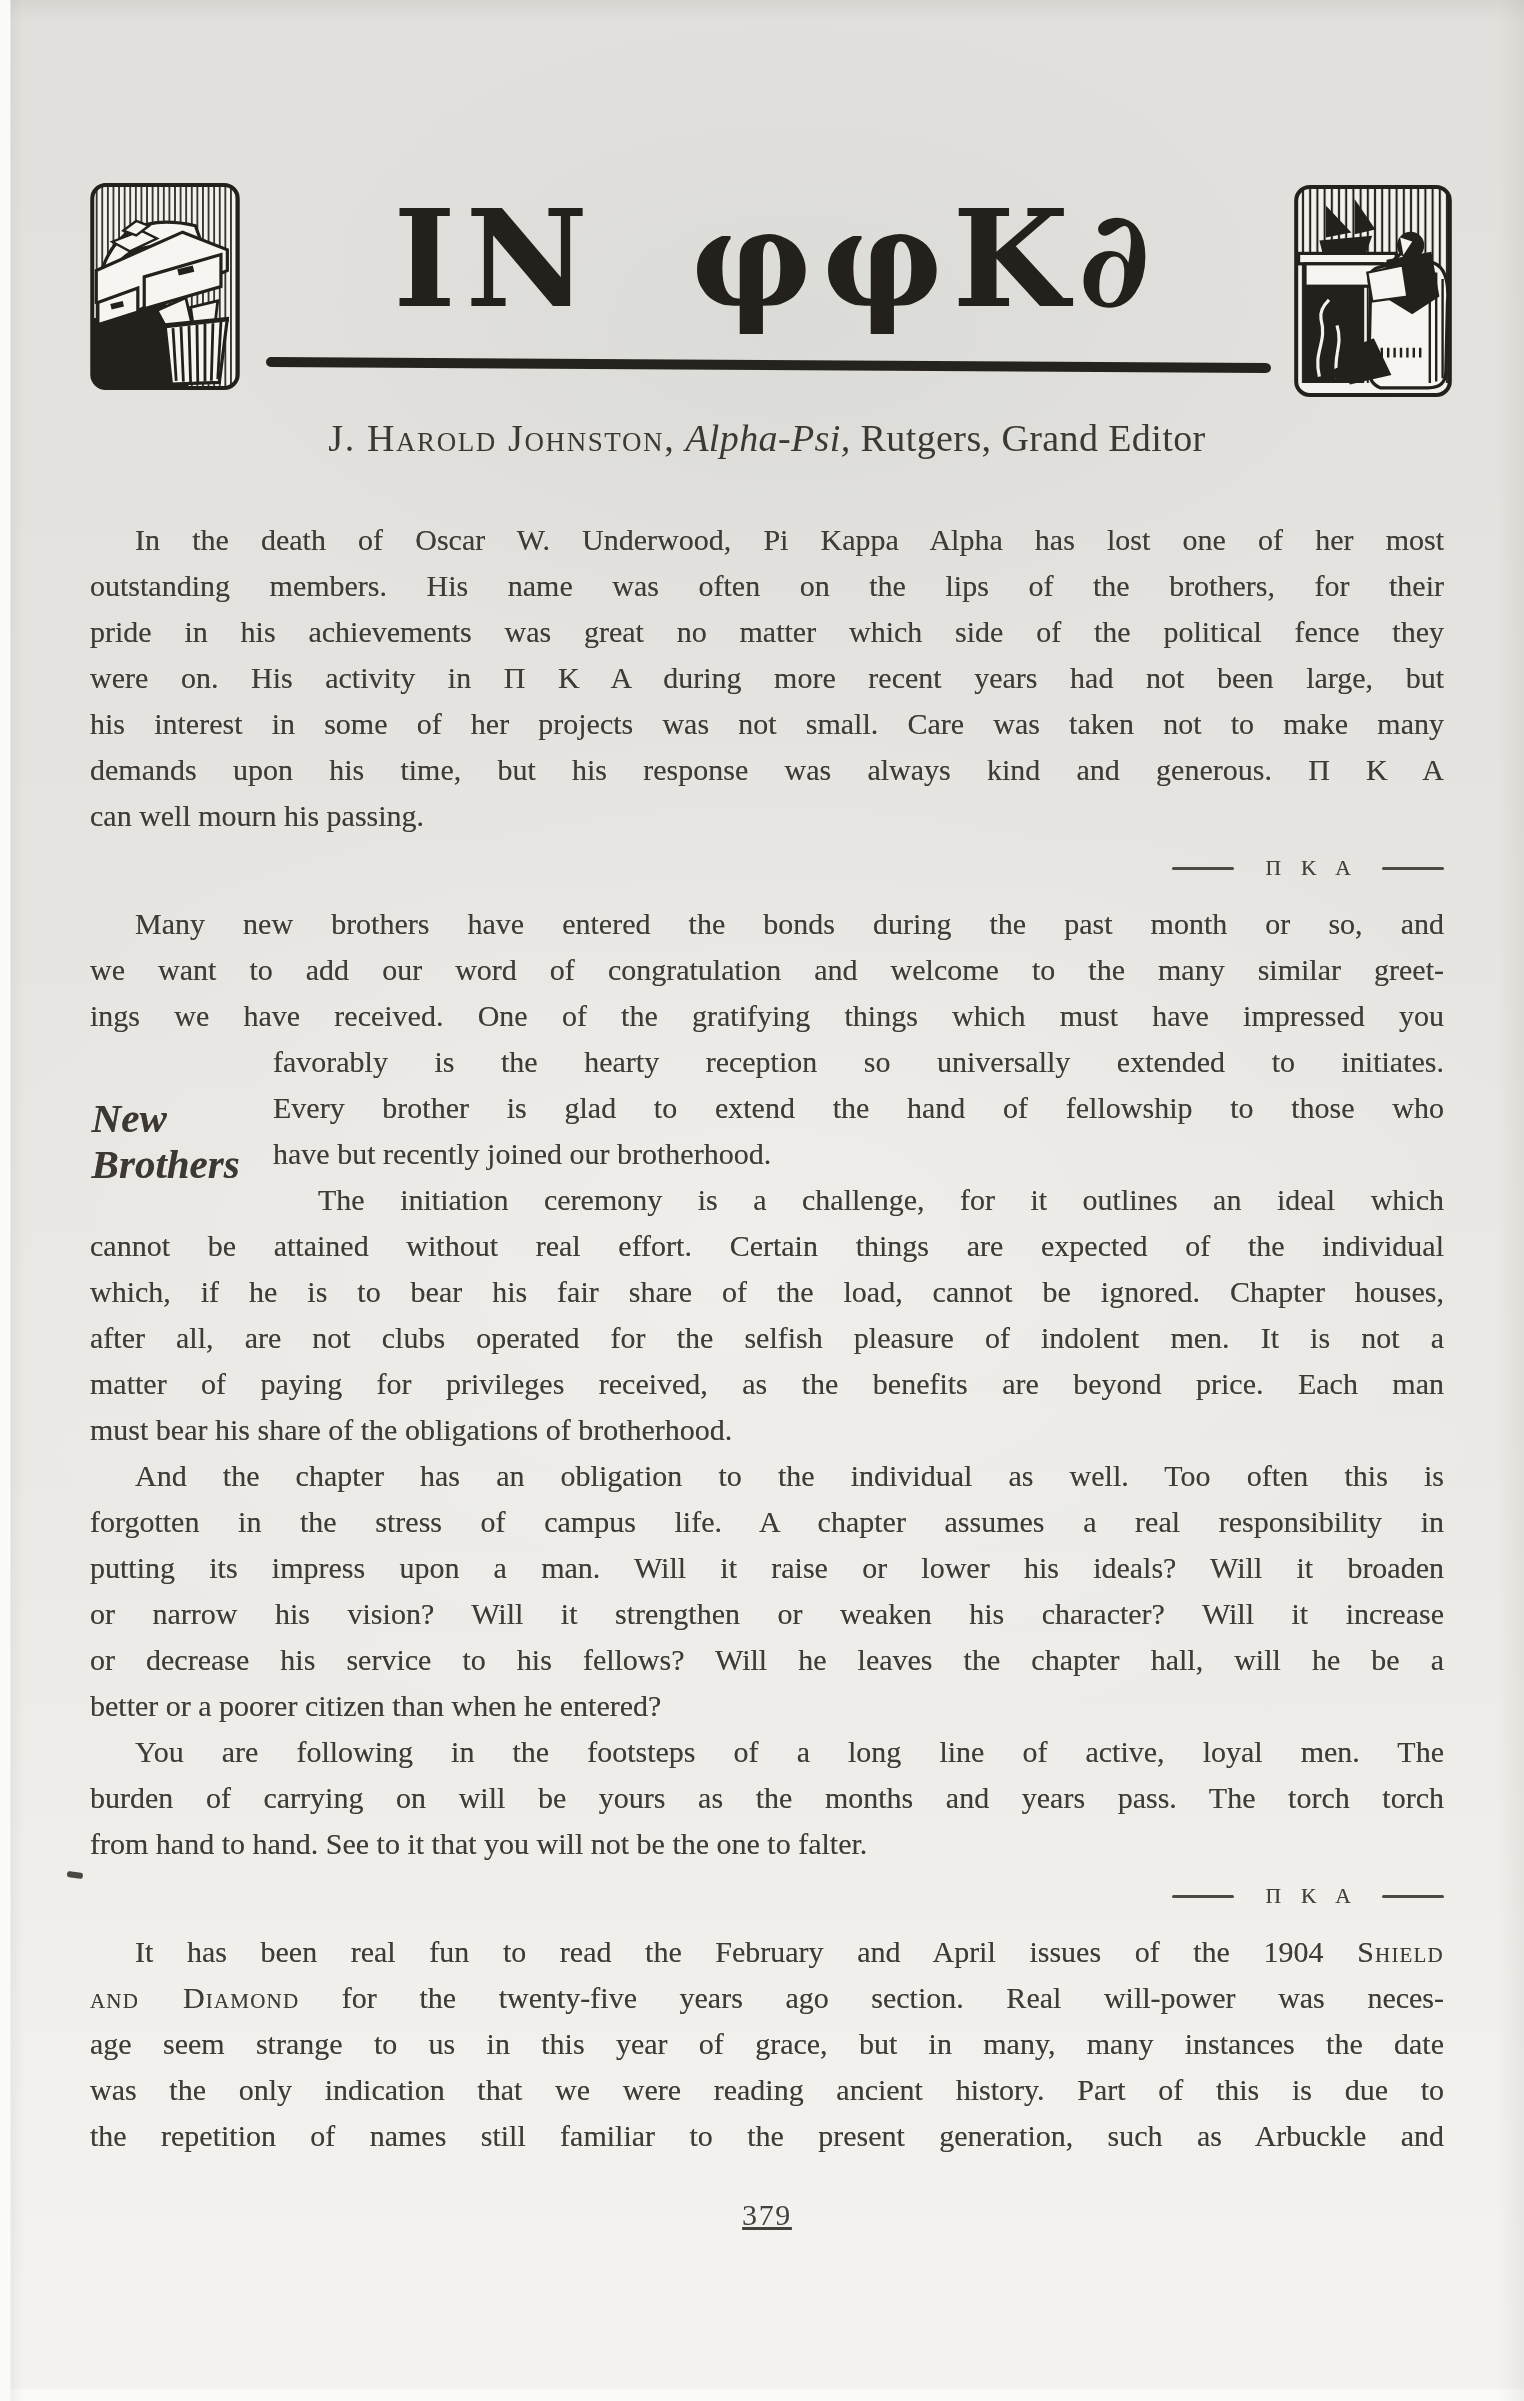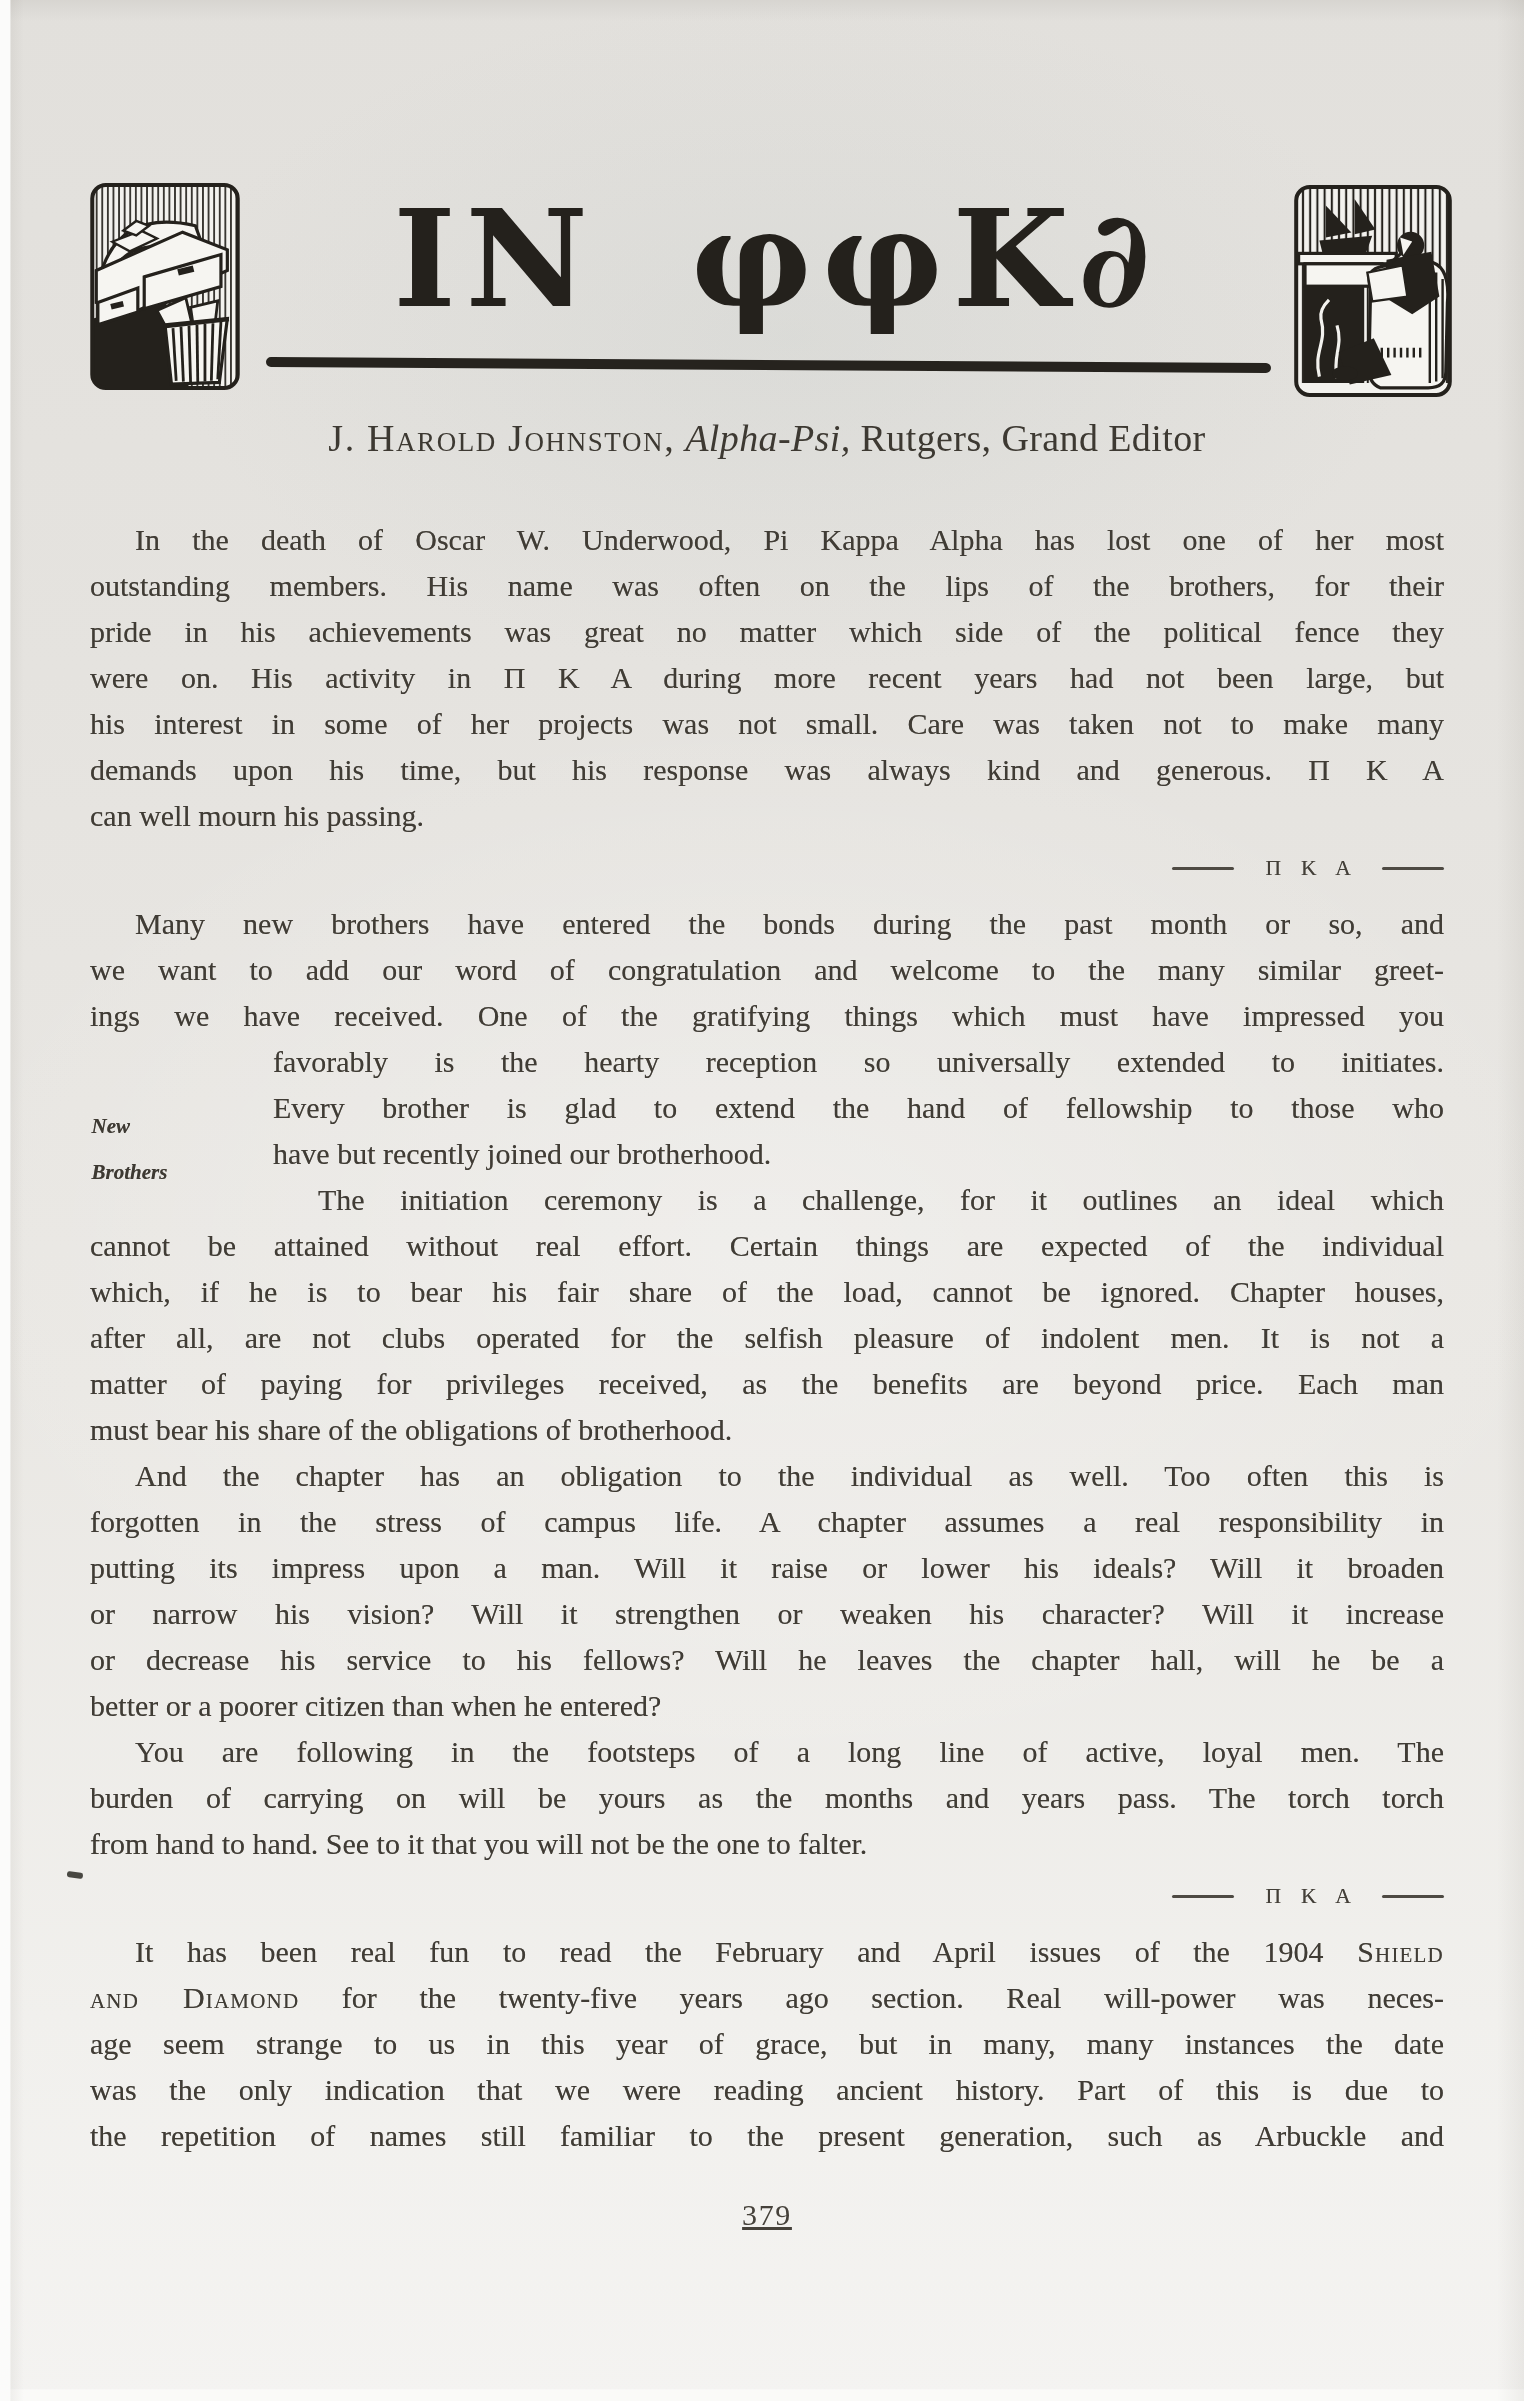--- a/index.html
+++ b/index.html
@@ -41,22 +41,22 @@
     margin-top:31px;
   }
   .para { position:relative; }
   .line { height:46px; line-height:46px; text-align:justify; text-align-last:justify; }
   .line.last { text-align-last:left; }
   .line.ind1 { padding-left:45px; }
   .line.ind2 { padding-left:183px; }
   .line.ind3 { padding-left:228px; }
   .sc { font-variant:small-caps; letter-spacing:1.2px; }
   .sidehead {
-    position:absolute; left:1.6px; top:202px;
-    font-style:italic; font-weight:700; font-size:21px; color:#3d3932;
+    position:absolute; left:1.6px; top:194px;
+    font-style:italic; font-weight:700; font-size:41px; color:#3d3932;
   }
   .sidehead div { height:46px; line-height:46px; }
   .pka-divider {
     height:46px; margin:6.4px 0 9.6px 0;
     display:flex; align-items:center; justify-content:flex-end; gap:24px;
   }
   .pka-dash { width:62px; height:3.2px; background:#4e4a43; border-radius:1.6px; }
   .pka-label { font-size:21.6px; letter-spacing:7.2px; color:#433f38; padding-left:7.2px; }
   .folio {
     position:absolute; left:90px; top:2198px; width:1354px;

